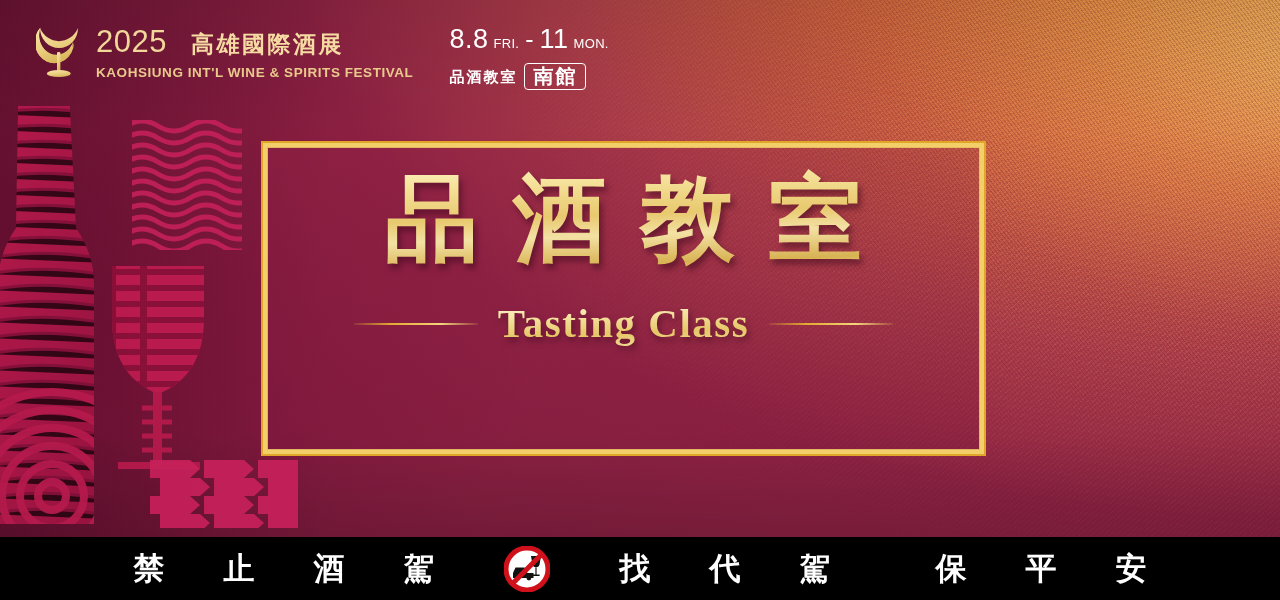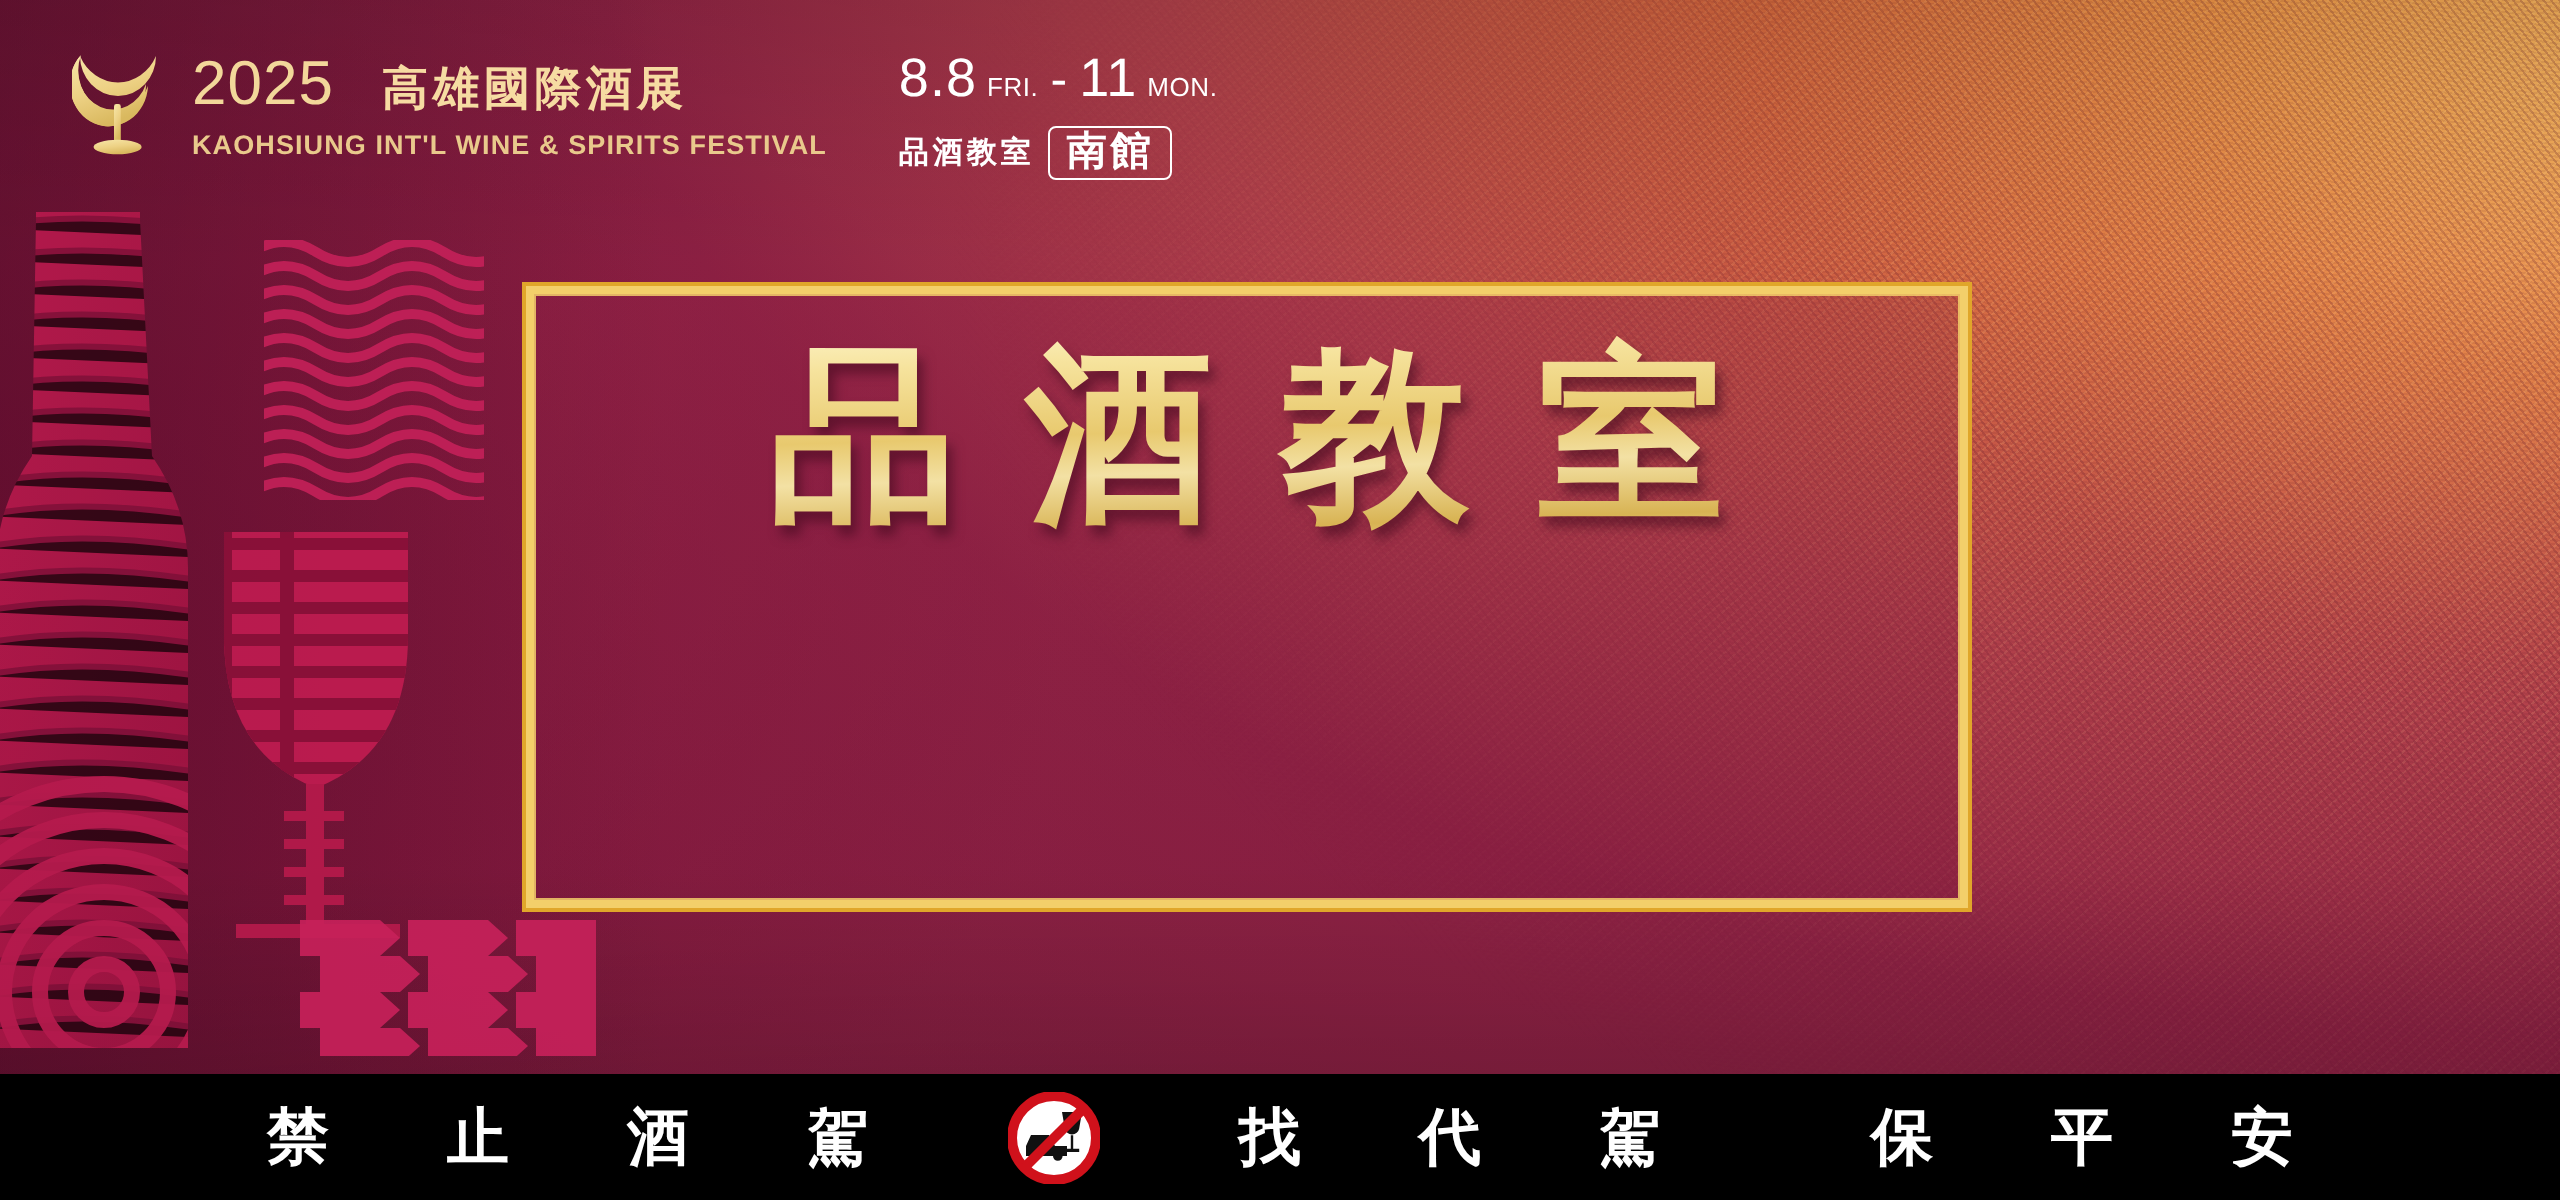--- a/index.html
+++ b/index.html
@@ -335,20 +335,25 @@
         <span class="venue-badge">南館</span>
       </div>
     </div>
   </div>
 
   <div class="panel">
     <div class="panel-inner"></div>
 
     <div class="title-cn">品酒教室</div>
 
+    <div class="sub-en-wrap">
+      <span class="rule"></span>
+      <span class="sub-en">Tasting Class</span>
+      <span class="rule"></span>
+    </div>
 
   </div>
 
   <div class="warnbar">
 
     <div class="warn-group">
       <span class="warn-ch">禁</span>
       <span class="warn-ch">止</span>
       <span class="warn-ch">酒</span>
       <span class="warn-ch">駕</span>

